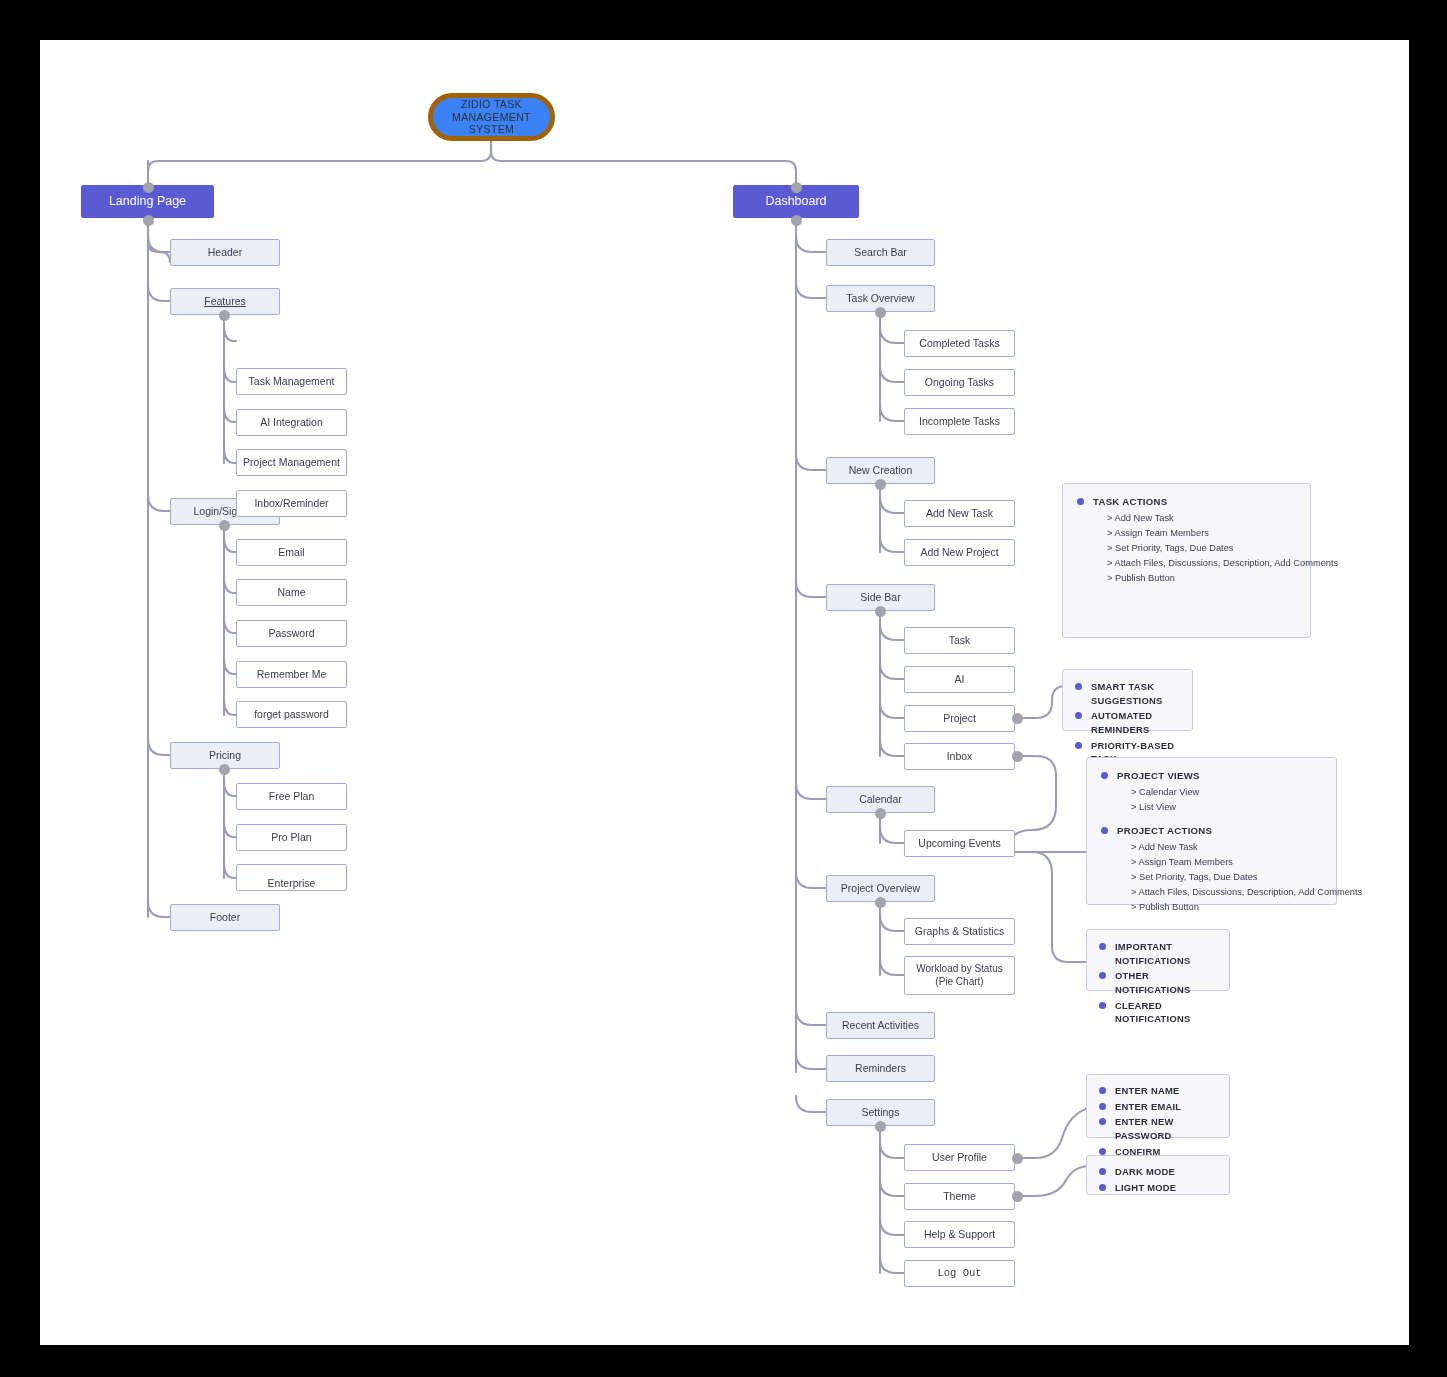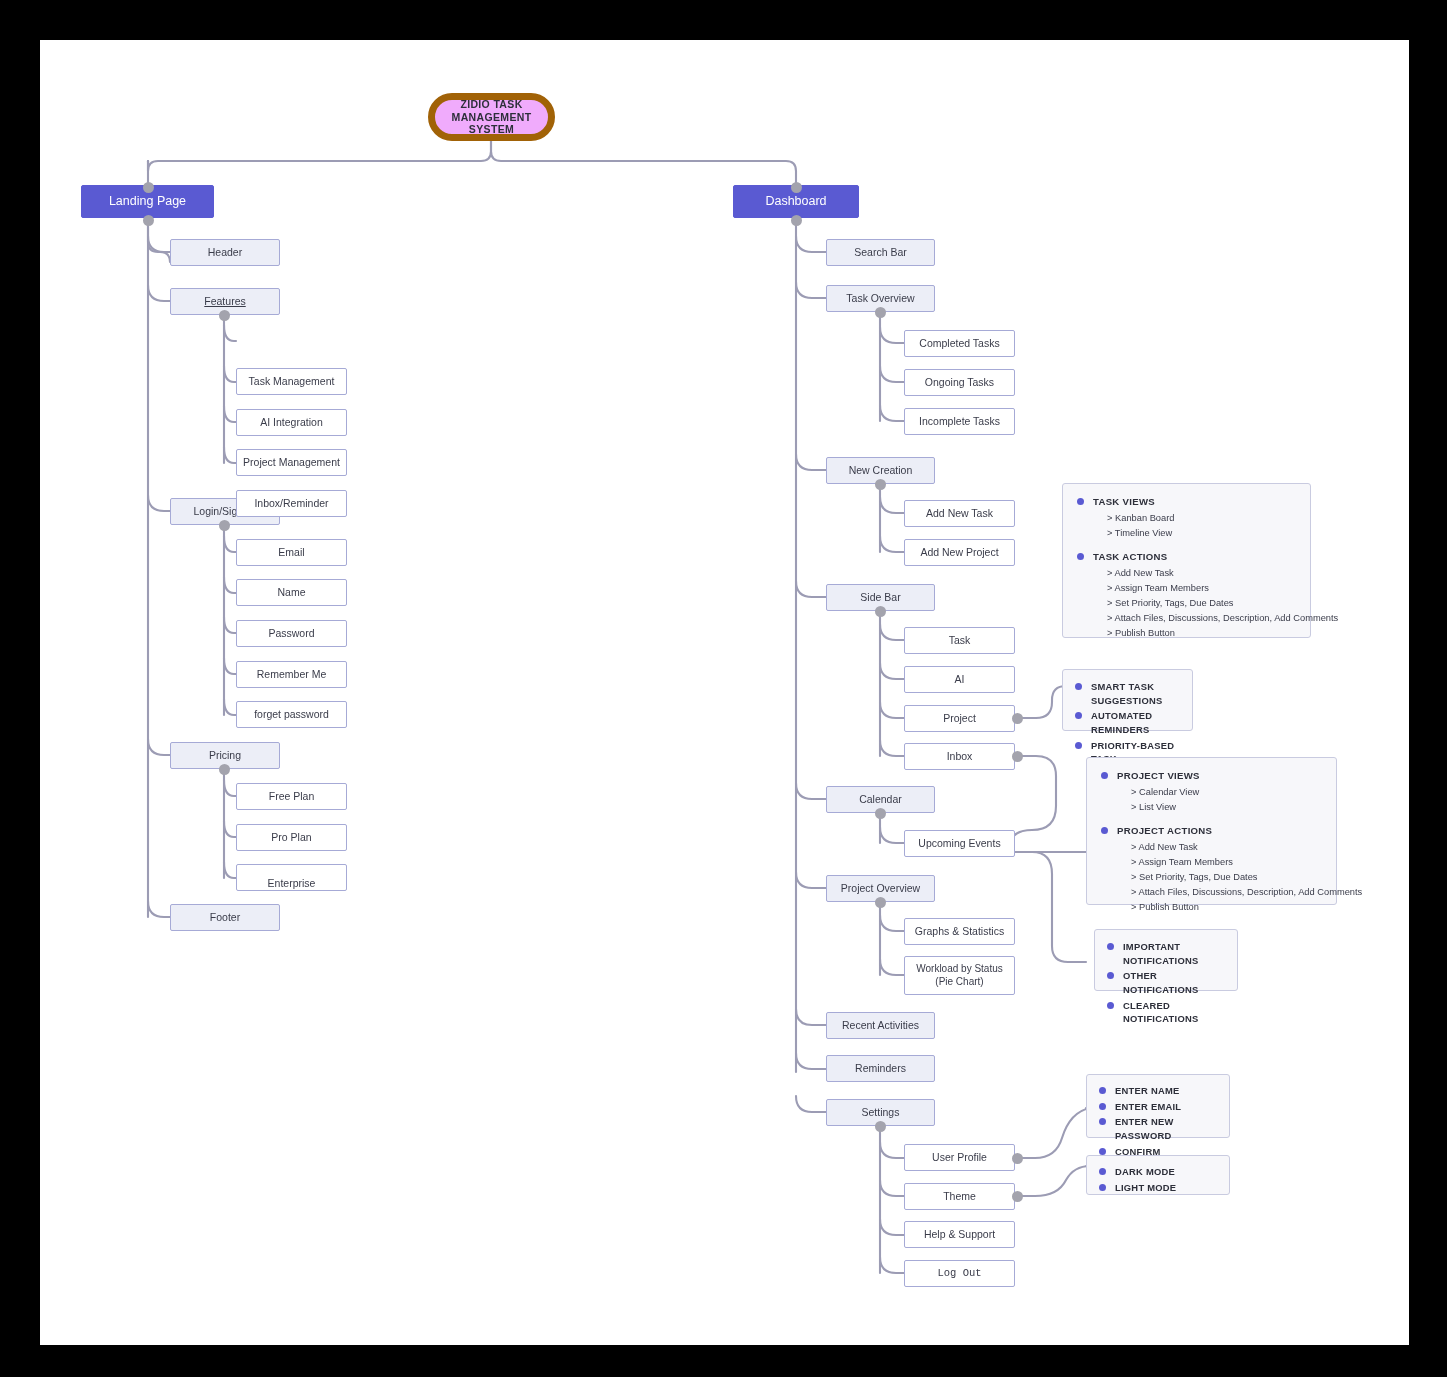--- a/index.html
+++ b/index.html
@@ -37,26 +37,26 @@
     box-sizing: border-box;
     display: flex;
     align-items: center;
     justify-content: center;
     text-align: center;
     line-height: 1.22;
     white-space: pre-line;
   }
   
   .node.root {
-    border: 7px solid #a16207;
-    background: #f0abfc;
+    border: 5px solid #a16207;
+    background: #3b82f6;
     border-radius: 60px;
     color: #2d2f3a;
     font-size: 10.5px;
-    font-weight: bold;
+    font-weight: normal;
     letter-spacing: 0.35px;
   }
   
   .node.lvl1 {
     background: #5a5ad2;
     border: 1px solid #5a5ad2;
     color: #ffffff;
     font-size: 12.5px;
     font-weight: 500;
     border-radius: 2px;
@@ -406,28 +406,20 @@
       <span>Help &amp; Support</span>
     </div>
     <div class="node lvl3" style="left:864px; top:1220px; width:111px; height:27px;font-family:Liberation Mono, monospace;">
       <span>Log Out</span>
     </div>
 
     <div class="panel" style="left:1022px; top:443px; width:249px; height:155px;">
       <div class="grp">
         <div class="hdr">
           <span class="dot"></span>
-          <span>TASK VIEWS</span>
-        </div>
-        <div class="sub">&gt; Kanban Board</div>
-        <div class="sub">&gt; Timeline View</div>
-      </div>
-      <div class="grp">
-        <div class="hdr">
-          <span class="dot"></span>
           <span>TASK ACTIONS</span>
         </div>
         <div class="sub">&gt; Add New Task</div>
         <div class="sub">&gt; Assign Team Members</div>
         <div class="sub">&gt; Set Priority, Tags, Due Dates</div>
         <div class="sub">&gt; Attach Files, Discussions, Description, Add Comments</div>
         <div class="sub">&gt; Publish Button</div>
       </div>
     </div>
 
@@ -462,21 +454,21 @@
           <span>PROJECT ACTIONS</span>
         </div>
         <div class="sub">&gt; Add New Task</div>
         <div class="sub">&gt; Assign Team Members</div>
         <div class="sub">&gt; Set Priority, Tags, Due Dates</div>
         <div class="sub">&gt; Attach Files, Discussions, Description, Add Comments</div>
         <div class="sub">&gt; Publish Button</div>
       </div>
     </div>
 
-    <div class="panel bullets" style="left:1046px; top:889px; width:144px; height:62px; padding:10px 12px;margin-left:8px;">
+    <div class="panel bullets" style="left:1046px; top:889px; width:144px; height:62px; padding:10px 12px;">
       <div class="row">
         <span class="dot"></span>
         <span class="txt">IMPORTANT NOTIFICATIONS</span>
       </div>
       <div class="row">
         <span class="dot"></span>
         <span class="txt">OTHER NOTIFICATIONS</span>
       </div>
       <div class="row">
         <span class="dot"></span>

